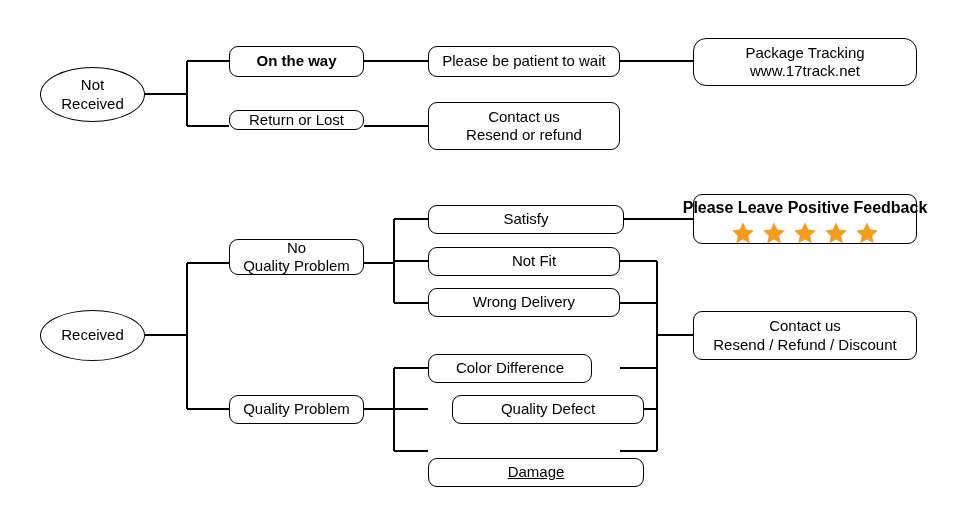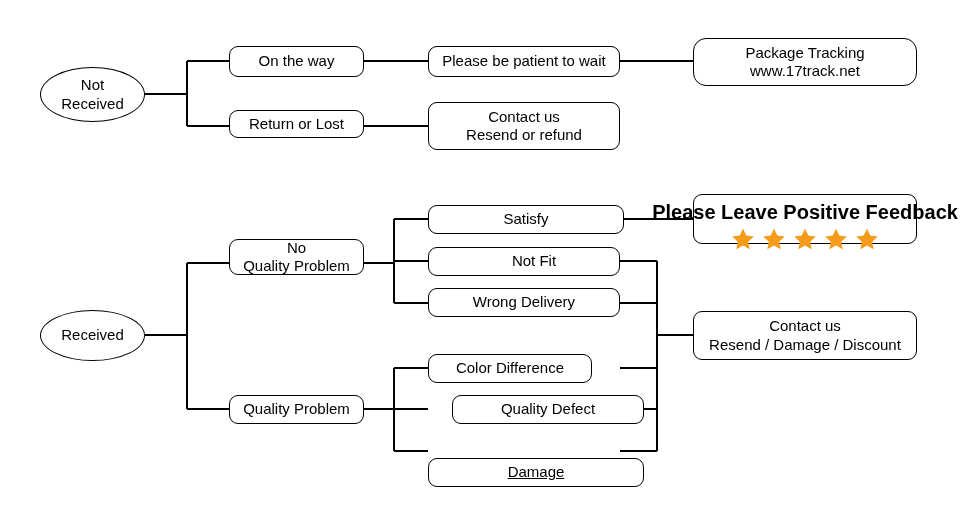--- a/index.html
+++ b/index.html
@@ -44,23 +44,23 @@
   .node.rounded {
     border-radius: 9px;
   }
   .node.ellipse {
     border-radius: 50%;
   }
   .node .line {
     display: block;
   }
   .node.feedback {
-    justify-content: space-between;
+    justify-content: center;
     padding-top: 5px;
-    font-size: 20px;
+    font-size: 16px;
     font-weight: bold;
   }
   .stars {
     display: flex;
     flex-direction: row;
     align-items: center;
     justify-content: center;
     gap: 7px;
     margin-top: 3px;
   }
@@ -115,25 +115,25 @@
       <path d="M657 261 L657 451"></path>
       <path d="M657 335 L693 335"></path>
     </g>
   </svg>
 
   <div class="node ellipse" style="left:40px; top:67px; width:105px; height:55px;">
     <span class="line">Not</span>
     <span class="line">Received</span>
   </div>
 
-  <div class="node rounded" style="left:229px; top:46px; width:135px; height:31px;">
+  <div class="node rounded" style="left:229px; top:46px; width:135px; height:31px;font-weight:bold;">
     <span class="line">On the way</span>
   </div>
 
-  <div class="node rounded" style="left:229px; top:110px; width:135px; height:28px;">
+  <div class="node rounded" style="left:229px; top:110px; width:135px; height:20px;">
     <span class="line">Return or Lost</span>
   </div>
 
   <div class="node rounded" style="left:428px; top:46px; width:192px; height:31px;">
     <span class="line">Please be patient to wait</span>
   </div>
 
   <div class="node rounded" style="left:428px; top:102px; width:192px; height:48px;">
     <span class="line">Contact us</span>
     <span class="line">Resend or refund</span>
@@ -207,16 +207,16 @@
       <span class="star">
         <svg viewBox="0 0 24 24" width="24" height="24">
             <polygon points="12,1.6 15.3,8.6 22.8,9.5 17.2,14.7 18.7,22.2 12,18.4 5.3,22.2 6.8,14.7 1.2,9.5 8.7,8.6" fill="#F59C1C"></polygon>
           </svg>
       </span>
     </div>
   </div>
 
   <div class="node rounded" style="left:693px; top:311px; width:224px; height:49px;">
     <span class="line">Contact us</span>
-    <span class="line">Resend / Damage / Discount</span>
+    <span class="line">Resend / Refund / Discount</span>
   </div>
 
 </div>
 
 </body></html>

